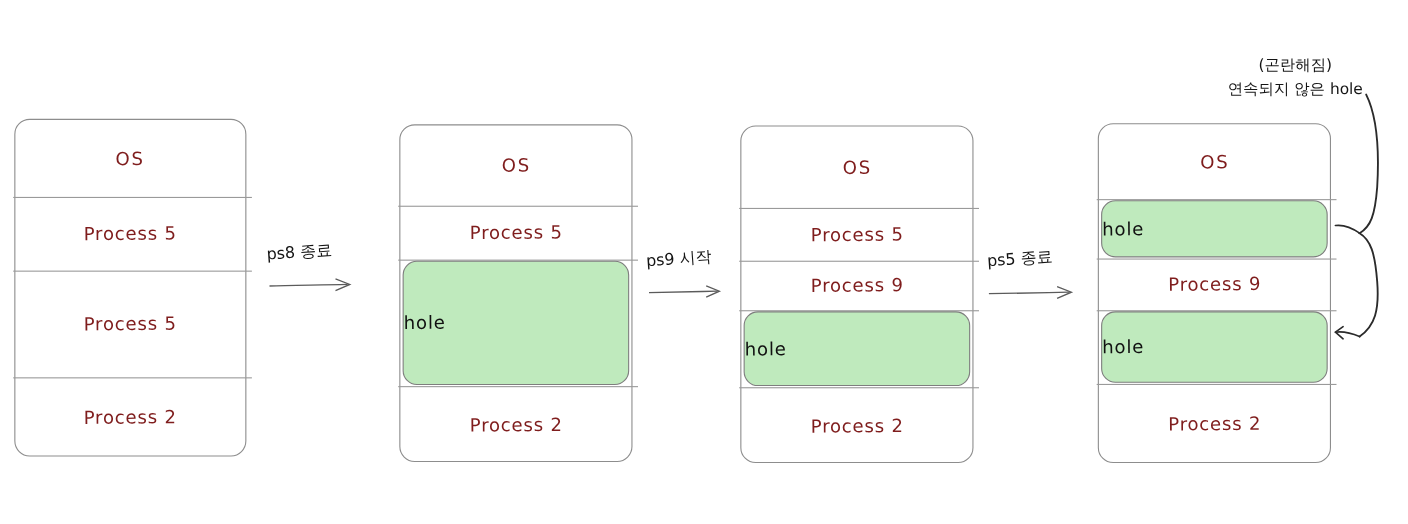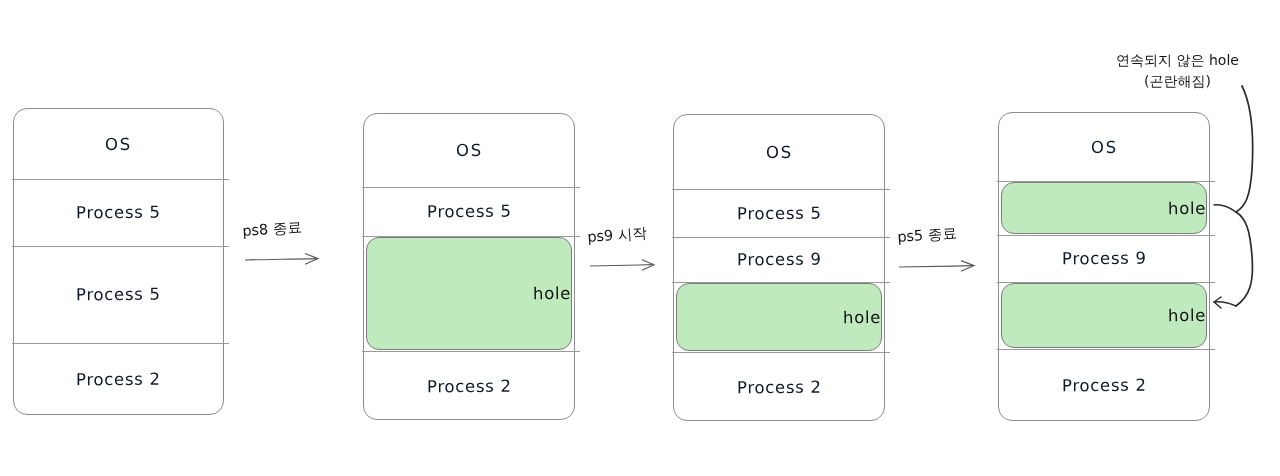--- a/index.html
+++ b/index.html
@@ -32,36 +32,36 @@
   }
   .seg .divider{
     position:absolute;
     left:-2px;right:-6px;top:0;
     height:1px;
     background:#9a9a9a;
   }
   .seg-label{
     font-size:16.5px;
     letter-spacing:.7px;
-    color:#0f172a;
+    color:#7f1d1d;
     white-space:nowrap;
     transform:rotate(-.5deg);
   }
   .seg-label.small-caps{letter-spacing:1.6px;}
 
   
   .hole{
     position:absolute;
     border:1.4px solid #7e7e7e;
     border-radius:13px;
     background:#bfeabd;
     box-sizing:border-box;
     display:flex;
     align-items:center;
-    justify-content:flex-end;
+    justify-content:flex-start;
   }
   .hole .seg-label{color:#111;}
 
   
   .transition{position:absolute;}
   .transition .caption{
     position:absolute;
     left:0;top:0;
     font-size:14.5px;
     white-space:nowrap;
@@ -193,22 +193,22 @@
         <span class="seg-label">hole</span>
       </div>
     </div>
     <div class="seg" style="top:236px;height:73px;">
       <div class="divider"></div>
       <span class="seg-label">Process 2</span>
     </div>
   </div>
 
   <div class="annotation" style="left:1085px;top:50px;width:185px;">
+    <div>(곤란해짐)</div>
     <div>연속되지 않은 hole</div>
-    <div>(곤란해짐)</div>
   </div>
 
   <div class="brace-wrap" style="left:1196px;top:84px;width:80px;height:230px;">
     <svg width="80" height="230" viewBox="0 0 80 230">
       <path d="M46 2 C56 22, 58 52, 56 86 C54 112, 50 122, 40 128
                C50 134, 54 146, 56 172 C58 198, 54 212, 40 222" stroke="#2b2b2b" stroke-width="1.7" fill="none" stroke-linecap="round"></path>
       <path d="M40 128 C33 123, 26 120, 18 121" stroke="#2b2b2b" stroke-width="1.5" fill="none" stroke-linecap="round"></path>
       <path d="M40 222 C33 219, 26 217, 18 218" stroke="#2b2b2b" stroke-width="1.5" fill="none" stroke-linecap="round"></path>
       <path d="M18 218 L25 213 M18 218 L25 224" stroke="#2b2b2b" stroke-width="1.5" fill="none" stroke-linecap="round"></path>
     </svg>

